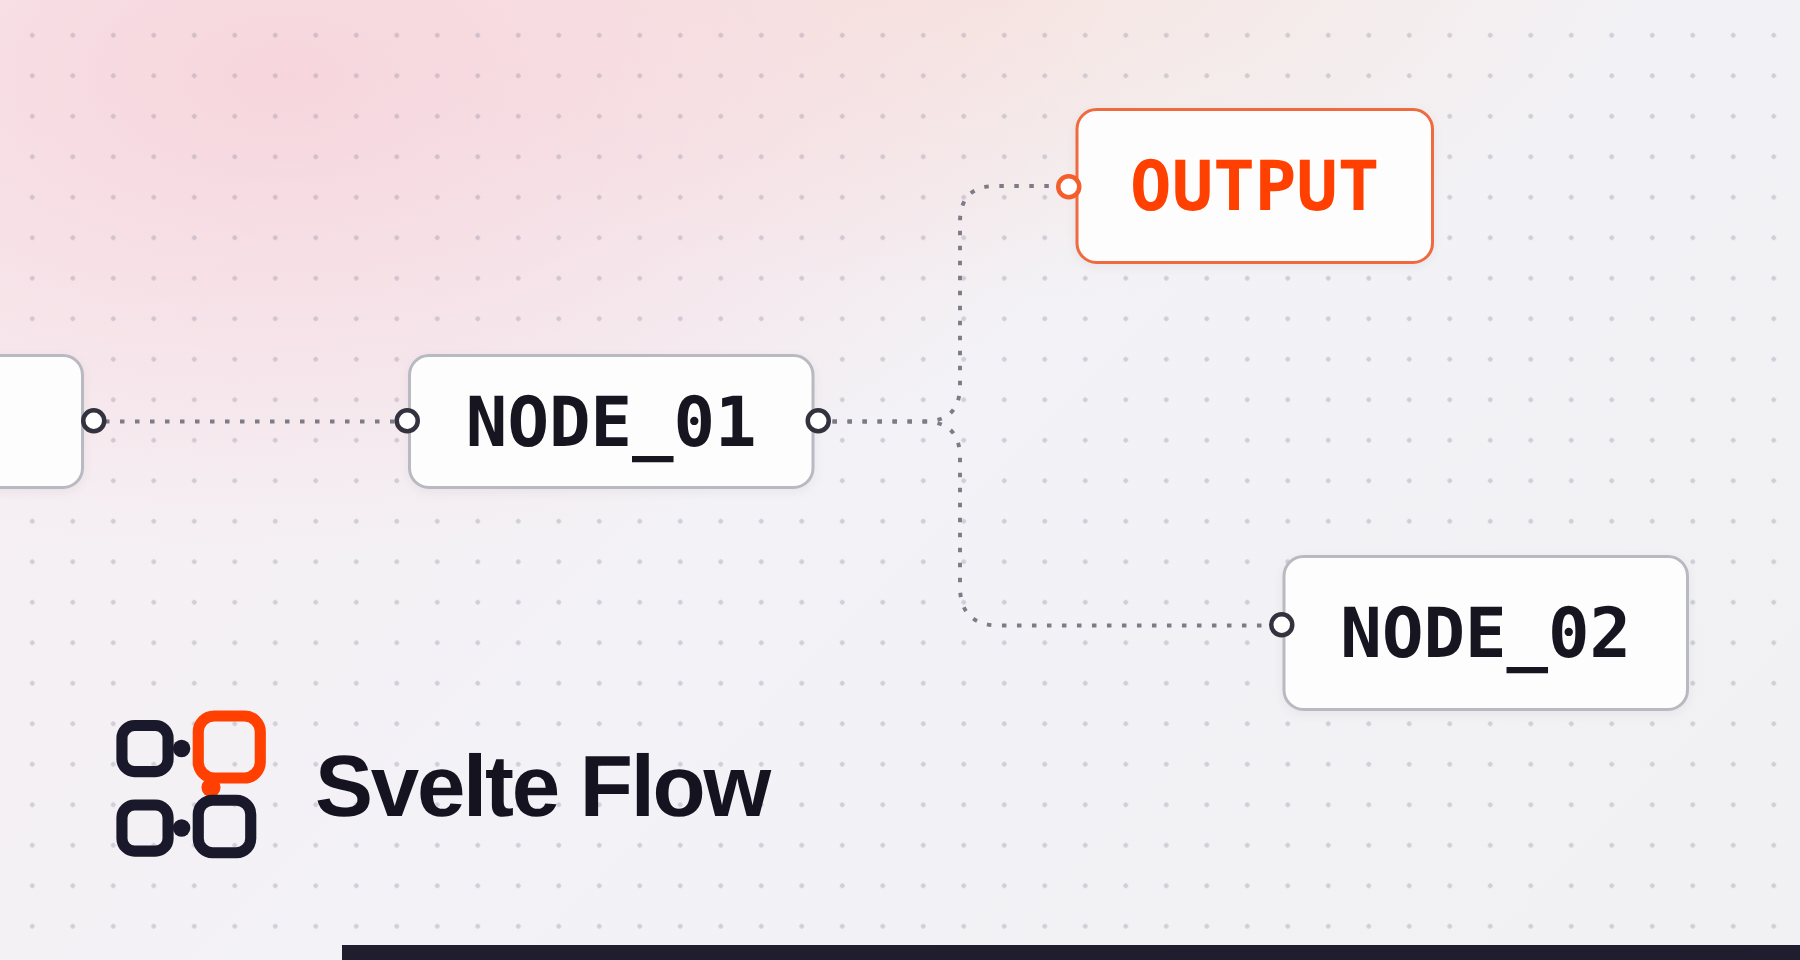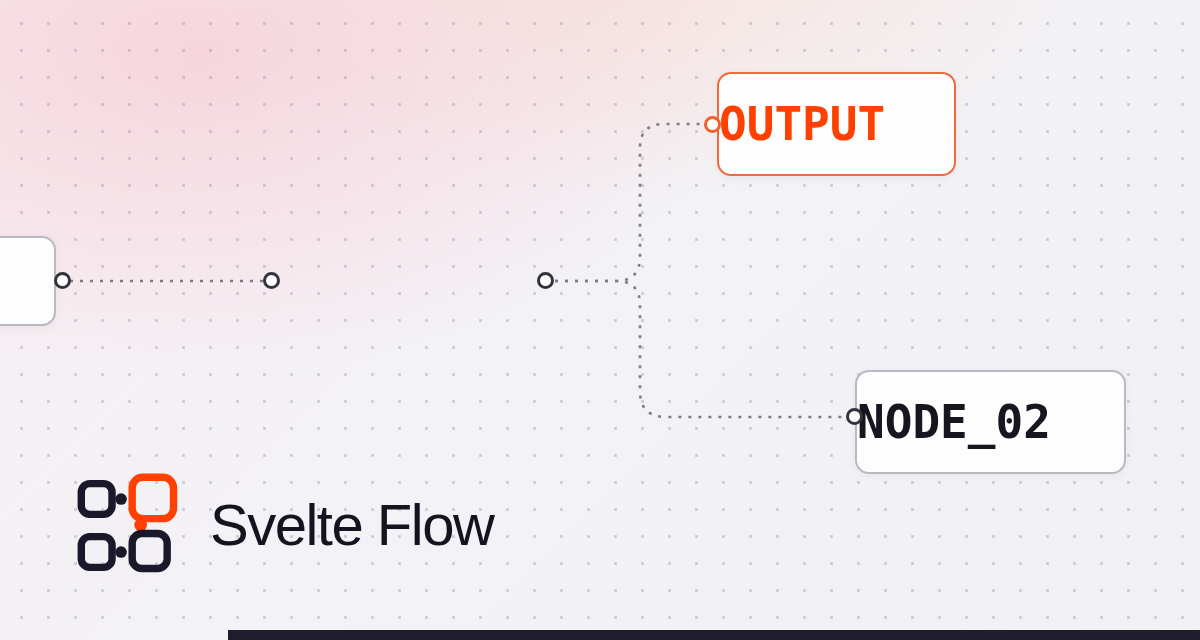--- a/index.html
+++ b/index.html
@@ -39,20 +39,21 @@
   }
 
   .flow-node {
     position: absolute;
     background: #fdfdfe;
     border: 2px solid #b9b9c2;
     border-radius: 14px;
     box-shadow: 0 2px 8px rgba(20,20,40,0.05);
     display: flex;
     align-items: center;
+    justify-content: center;
   }
   .node-label {
     font-family: "DejaVu Sans Mono", monospace;
     font-weight: bold;
     font-size: 46px;
     color: #17151f;
     letter-spacing: 0px;
     white-space: nowrap;
   }
   .node-partial {
@@ -85,21 +86,21 @@
     position: absolute;
     left: 76px;
     top: 472px;
     display: flex;
     align-items: center;
     gap: 28px;
   }
   .brand-logo { width: 106px; height: 106px; }
   .brand-title {
     font-family: "Liberation Sans", sans-serif;
-    font-weight: normal;
+    font-weight: bold;
     font-size: 58px;
     letter-spacing: -1.5px;
     color: #15131f;
     line-height: 106px;
     white-space: nowrap;
   }
 
   .bottom-bar {
     position: absolute;
     left: 228px;
@@ -117,20 +118,23 @@
   <div class="dot-grid"></div>
 
   <svg class="edges-layer" viewBox="0 0 1200 640" xmlns="http://www.w3.org/2000/svg">
     <path class="edge-path" d="M 70 281 H 263"></path>
     <path class="edge-path" d="M 555 281 H 616 Q 640 281 640 257 V 148 Q 640 124 664 124 H 703"></path>
     <path class="edge-path" d="M 555 281 H 616 Q 640 281 640 305 V 391 Q 640 417 666 417 H 845"></path>
   </svg>
 
   <div class="flow-node node-partial"></div>
 
+  <div class="flow-node node-01">
+    <span class="node-label">NODE_01</span>
+  </div>
 
   <div class="flow-node node-output">
     <span class="node-label">OUTPUT</span>
   </div>
 
   <div class="flow-node node-02">
     <span class="node-label">NODE_02</span>
   </div>
 
   <div class="handle h-partial-right"></div>

